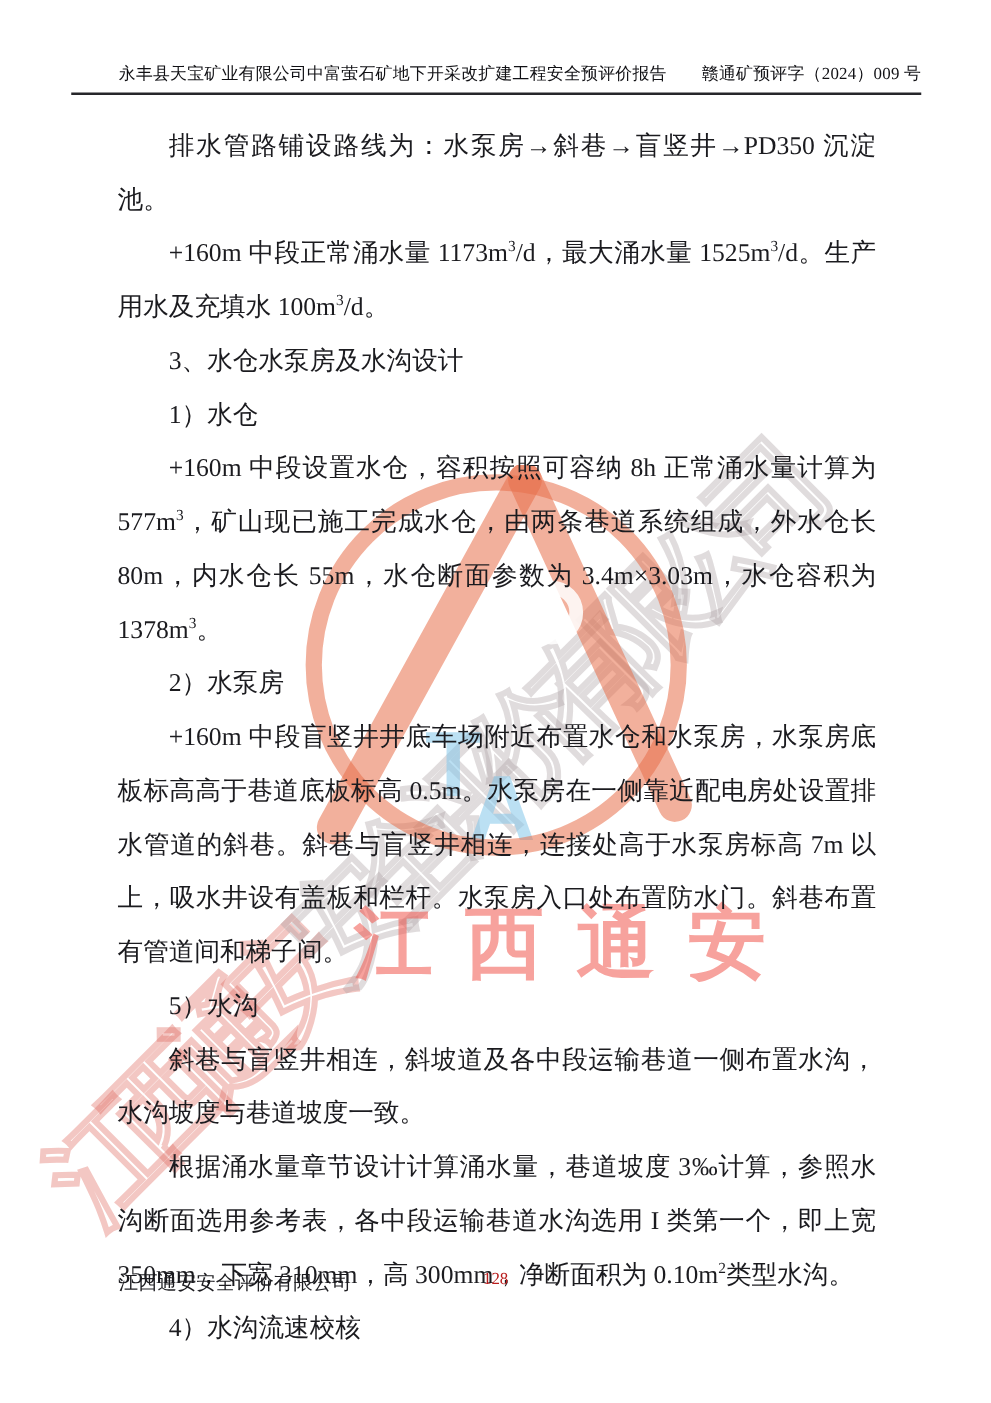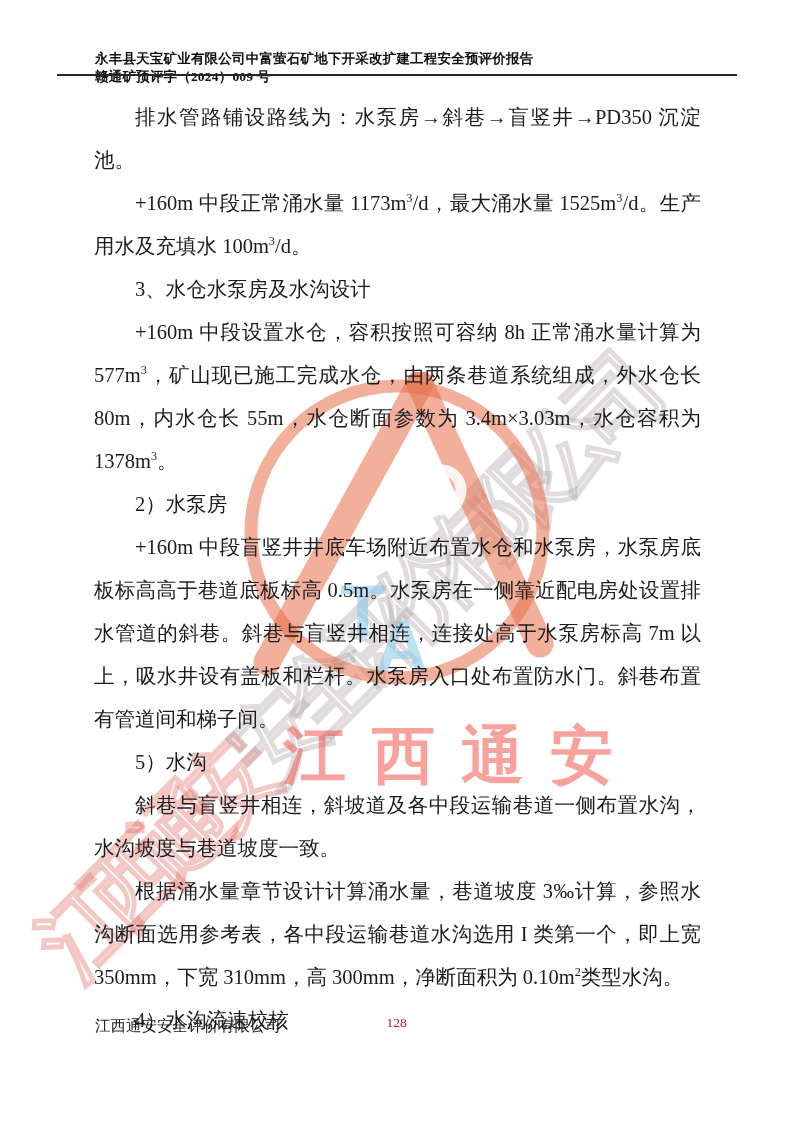--- a/index.html
+++ b/index.html
@@ -9,24 +9,23 @@
     position:relative;
     overflow:hidden;
     font-family:"Liberation Serif","DejaVu Serif",serif;
     color:#1b1b1f;
   }
   .page{position:absolute;inset:0;}
 
   
   .header-row{
     position:absolute;left:95px;right:56px;top:50px;
-    display:flex;justify-content:space-between;
-    font-weight:bold;font-size:13.5px;letter-spacing:.2px;color:#101014;
+    display:flex;justify-content:space-between;align-items:flex-end;
+    font-weight:normal;font-size:13.5px;letter-spacing:.2px;color:#101014;
     white-space:nowrap;
-    flex-direction:column;
   }
   .header-rule{
     position:absolute;left:57px;right:56px;top:74px;height:0;
     border-top:2px solid #26262a;
   }
 
   
   .wm-layer{position:absolute;inset:0;pointer-events:none;}
   .wm-diagonal{
     position:absolute;left:55px;top:915px;width:900px;
@@ -96,20 +95,21 @@
   <div class="header-row">
     <span>永丰县天宝矿业有限公司中富萤石矿地下开采改扩建工程安全预评价报告</span>
     <span>赣通矿预评字（2024）009 号</span>
   </div>
   <div class="header-rule"></div>
 
   <div class="content">
       <p class="indent">排水管路铺设路线为：水泵房→斜巷→盲竖井→PD350 沉淀池。</p>
       <p class="indent">+160m 中段正常涌水量 1173m<sup>3</sup>/d，最大涌水量 1525m<sup>3</sup>/d。生产用水及充填水 100m<sup>3</sup>/d。</p>
       <p class="indent bold">3、水仓水泵房及水沟设计</p>
+      <p class="indent">1）水仓</p>
       <p class="indent">+160m 中段设置水仓，容积按照可容纳 8h 正常涌水量计算为 577m<sup>3</sup>，矿山现已施工完成水仓，由两条巷道系统组成，外水仓长 80m，内水仓长 55m，水仓断面参数为 3.4m×3.03m，水仓容积为 1378m<sup>3</sup>。</p>
       <p class="indent">2）水泵房</p>
       <p class="indent">+160m 中段盲竖井井底车场附近布置水仓和水泵房，水泵房底板标高高于巷道底板标高 0.5m。水泵房在一侧靠近配电房处设置排水管道的斜巷。斜巷与盲竖井相连，连接处高于水泵房标高 7m 以上，吸水井设有盖板和栏杆。水泵房入口处布置防水门。斜巷布置有管道间和梯子间。</p>
       <p class="indent">5）水沟</p>
       <p class="indent">斜巷与盲竖井相连，斜坡道及各中段运输巷道一侧布置水沟，水沟坡度与巷道坡度一致。</p>
       <p class="indent">根据涌水量章节设计计算涌水量，巷道坡度 3‰计算，参照水沟断面选用参考表，各中段运输巷道水沟选用 I 类第一个，即上宽 350mm，下宽 310mm，高 300mm，净断面积为 0.10m<sup>2</sup>类型水沟。</p>
       <p class="indent">4）水沟流速校核</p>
     </div>
 
   <div class="footer-company">江西通安安全评价有限公司</div>

